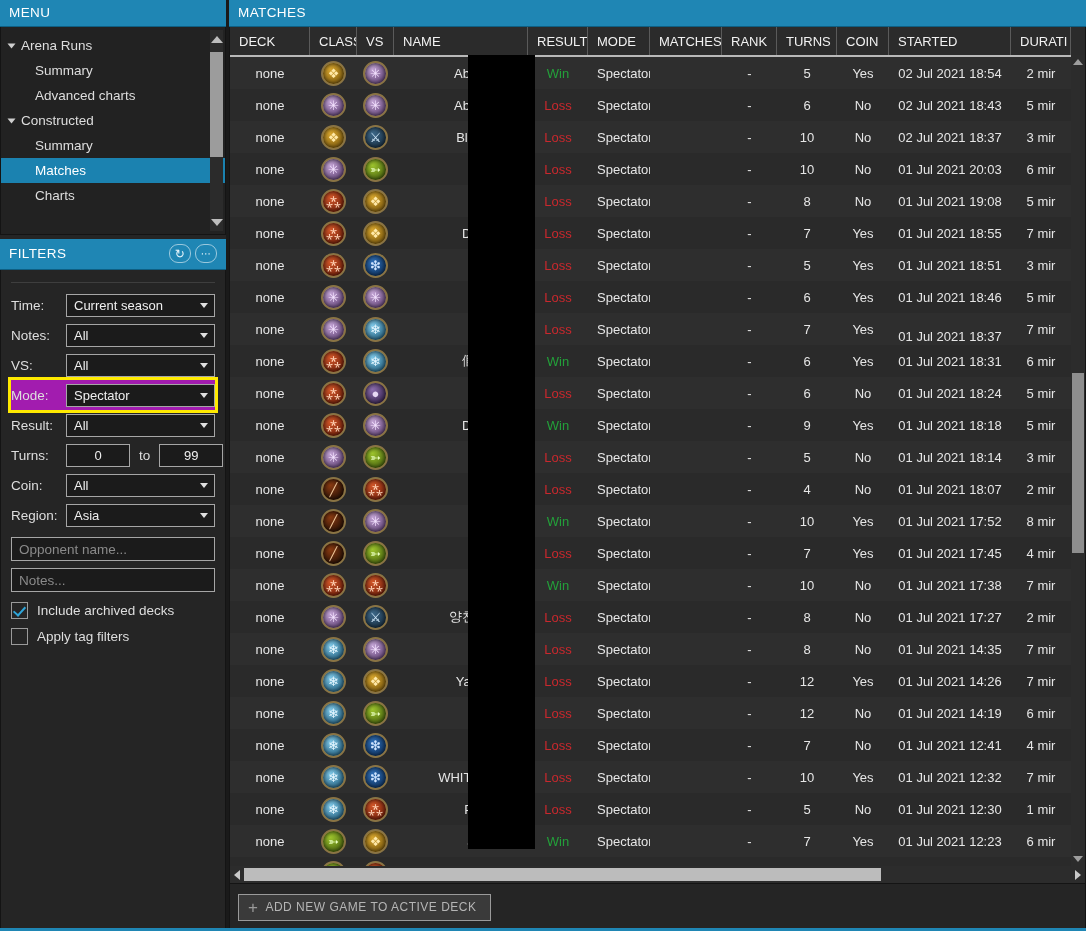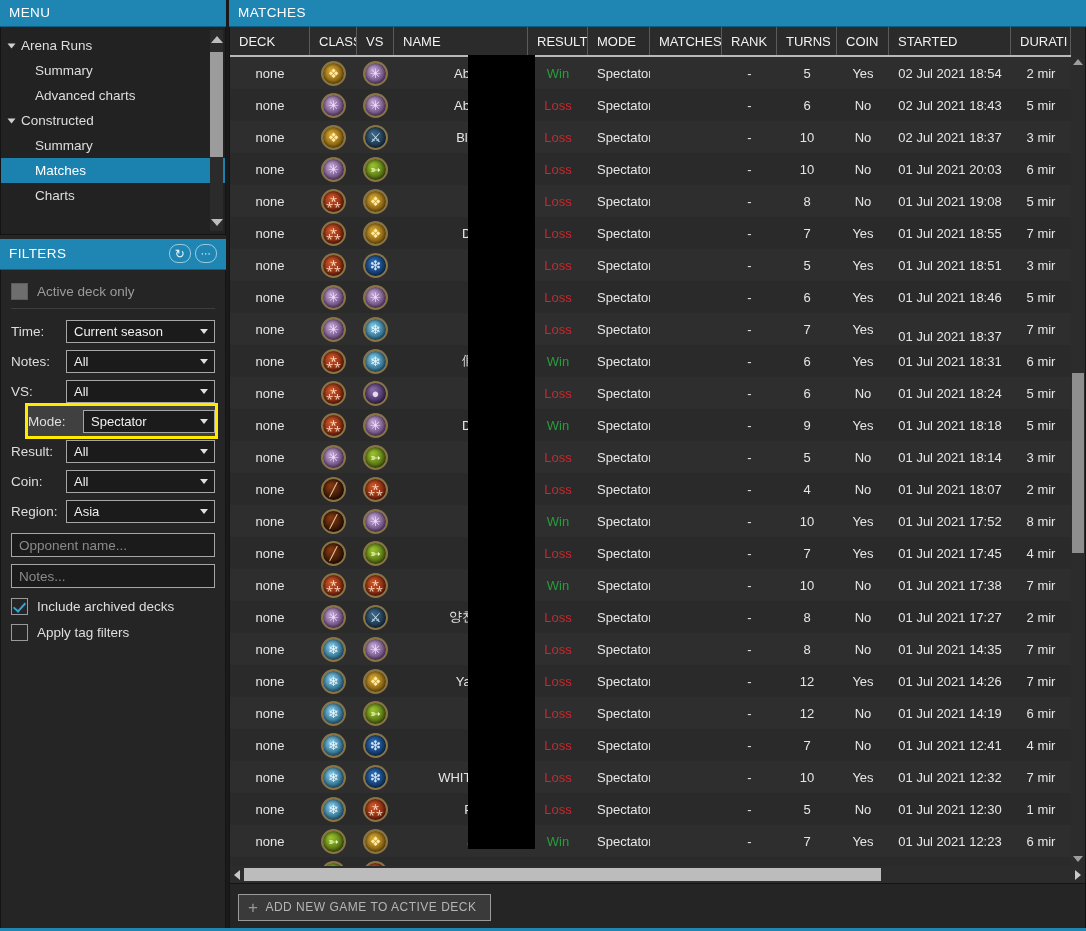--- a/index.html
+++ b/index.html
@@ -75,22 +75,21 @@
   .combo{
     height:23px;border:1px solid #a6a6a6;background:#1b1b1b;color:#efefef;font-size:13px;
     display:flex;align-items:center;padding:0 18px 0 7px;box-sizing:border-box;position:relative;
   }
   .combo .caret{
     position:absolute;right:6px;top:50%;margin-top:-2px;width:0;height:0;
     border-left:4px solid transparent;border-right:4px solid transparent;border-top:5px solid #e0e0e0;
   }
   .frow.highlight{
     outline:3px solid #ffea00;outline-offset:0;position:relative;z-index:3;
-    background:#404040;
-    margin-left:17px;
+    background:#a21caf;
   }
   .numbox{
     height:23px;border:1px solid #a6a6a6;background:#1b1b1b;color:#efefef;font-size:13px;
     display:flex;align-items:center;justify-content:center;box-sizing:border-box;width:64px;
   }
   .to-lbl{font-size:13.5px;color:#dedede;margin:0 9px;}
   .textbox{
     height:24px;border:1px solid #a6a6a6;background:#1b1b1b;color:#8a8a8a;font-size:13.5px;
     display:flex;align-items:center;padding:0 7px;box-sizing:border-box;margin-top:7px;
   }
@@ -210,24 +209,20 @@
         <span class="hdr-icon">
             <span class="refresh-glyph">↻</span>
           </span>
         <span class="hdr-icon">⋯</span>
       </span>
     </div>
 
     <div class="filters">
       <div class="filters-inner">
 
-        <div class="chk-row">
-          <span class="chkbox"></span>
-          <span>Active deck only</span>
-        </div>
         <div class="divider"></div>
 
         <div class="frow">
           <span class="flabel">Time:</span>
           <span class="fctrl">
             <span class="combo">
               <span>Current season</span>
               <span class="caret"></span>
             </span>
           </span>
@@ -266,20 +261,28 @@
         <div class="frow">
           <span class="flabel">Result:</span>
           <span class="fctrl">
             <span class="combo">
               <span>All</span>
               <span class="caret"></span>
             </span>
           </span>
         </div>
 
+        <div class="frow">
+          <span class="flabel">Turns:</span>
+          <span class="fctrl" style="display:flex;align-items:center;">
+            <span class="numbox">0</span>
+            <span class="to-lbl">to</span>
+            <span class="numbox">99</span>
+          </span>
+        </div>
 
         <div class="frow">
           <span class="flabel">Coin:</span>
           <span class="fctrl">
             <span class="combo">
               <span>All</span>
               <span class="caret"></span>
             </span>
           </span>
         </div>

